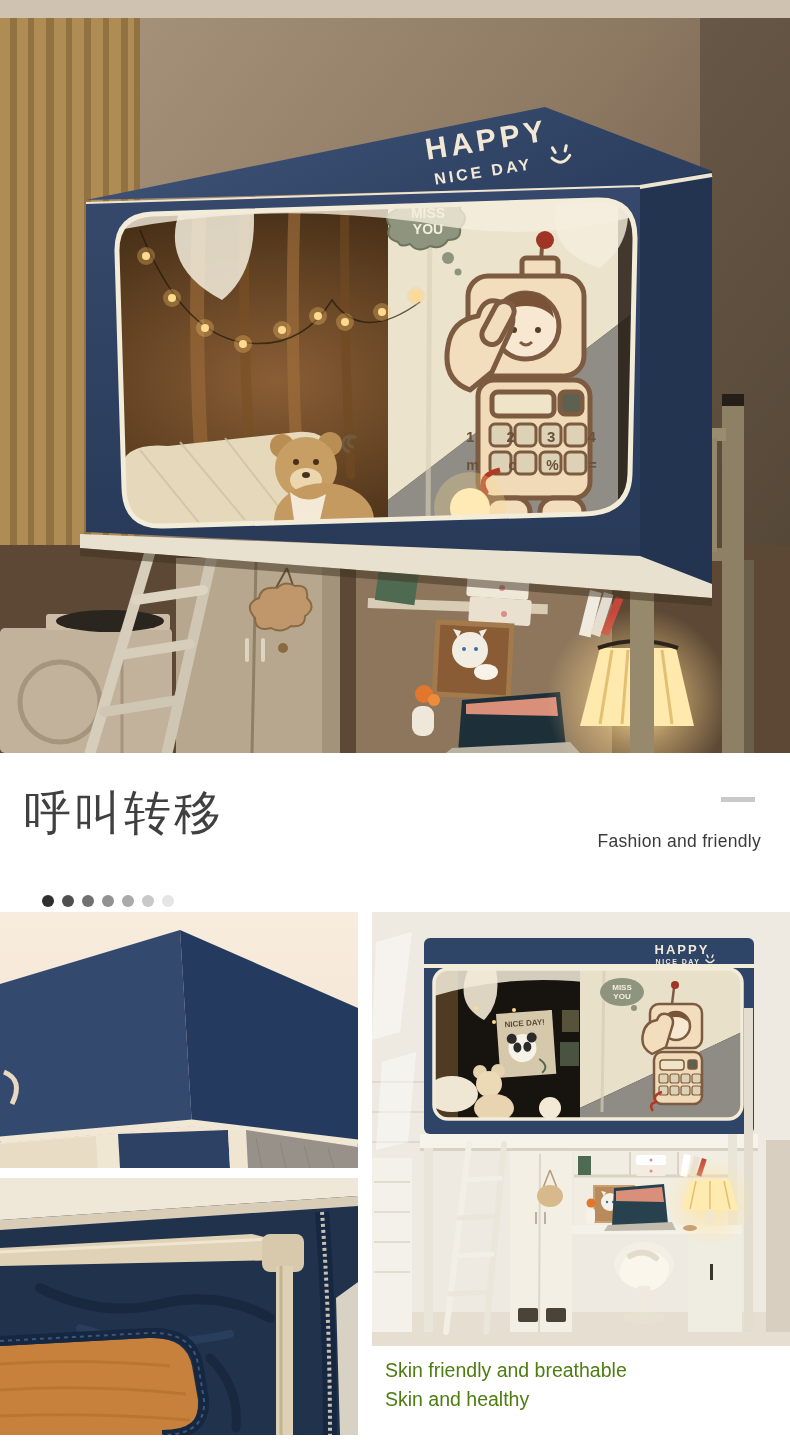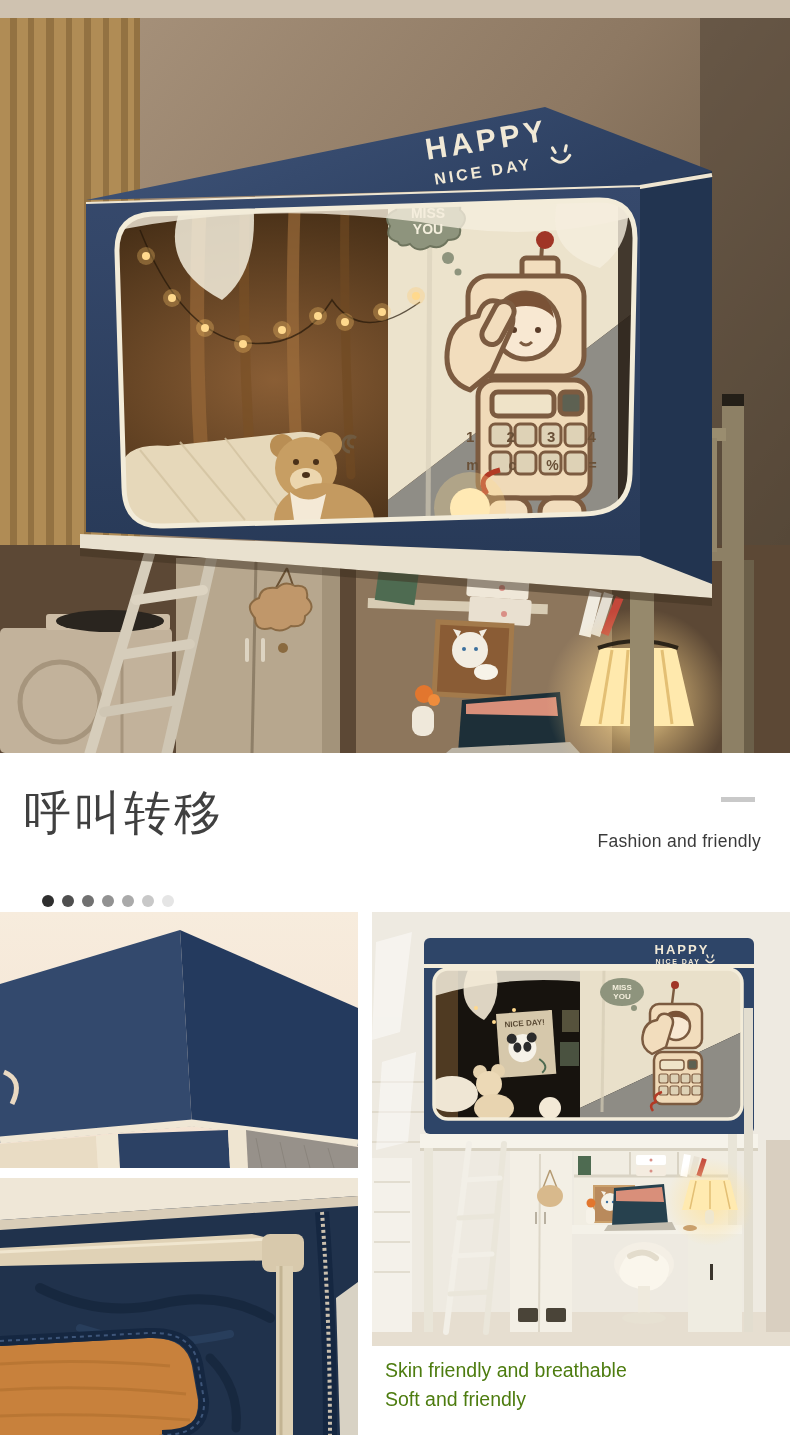--- a/index.html
+++ b/index.html
@@ -580,15 +580,15 @@
       <ellipse cx="272" cy="352" rx="30" ry="22" fill="#f4efe5"></ellipse>
       <path d="M248,356 q10,-26 34,-16 q22,8 12,28 q-12,16 -30,8 q-20,-6 -16,-20 Z" fill="#faf6ec"></path>
       <path d="M258,344 q14,-8 26,2" stroke="#e3dccc" stroke-width="6" fill="none" stroke-linecap="round"></path>
       <rect x="266" y="374" width="12" height="28" fill="#efeadd"></rect>
       <ellipse cx="272" cy="406" rx="22" ry="6" fill="#e7e1d2"></ellipse>
     </g>
   </svg>
 
   <div class="caption">
     <div>Skin friendly and breathable</div>
-    <div>Soft and friendly</div>
+    <div>Skin and healthy</div>
   </div>
 </div>
 
 </body></html>

